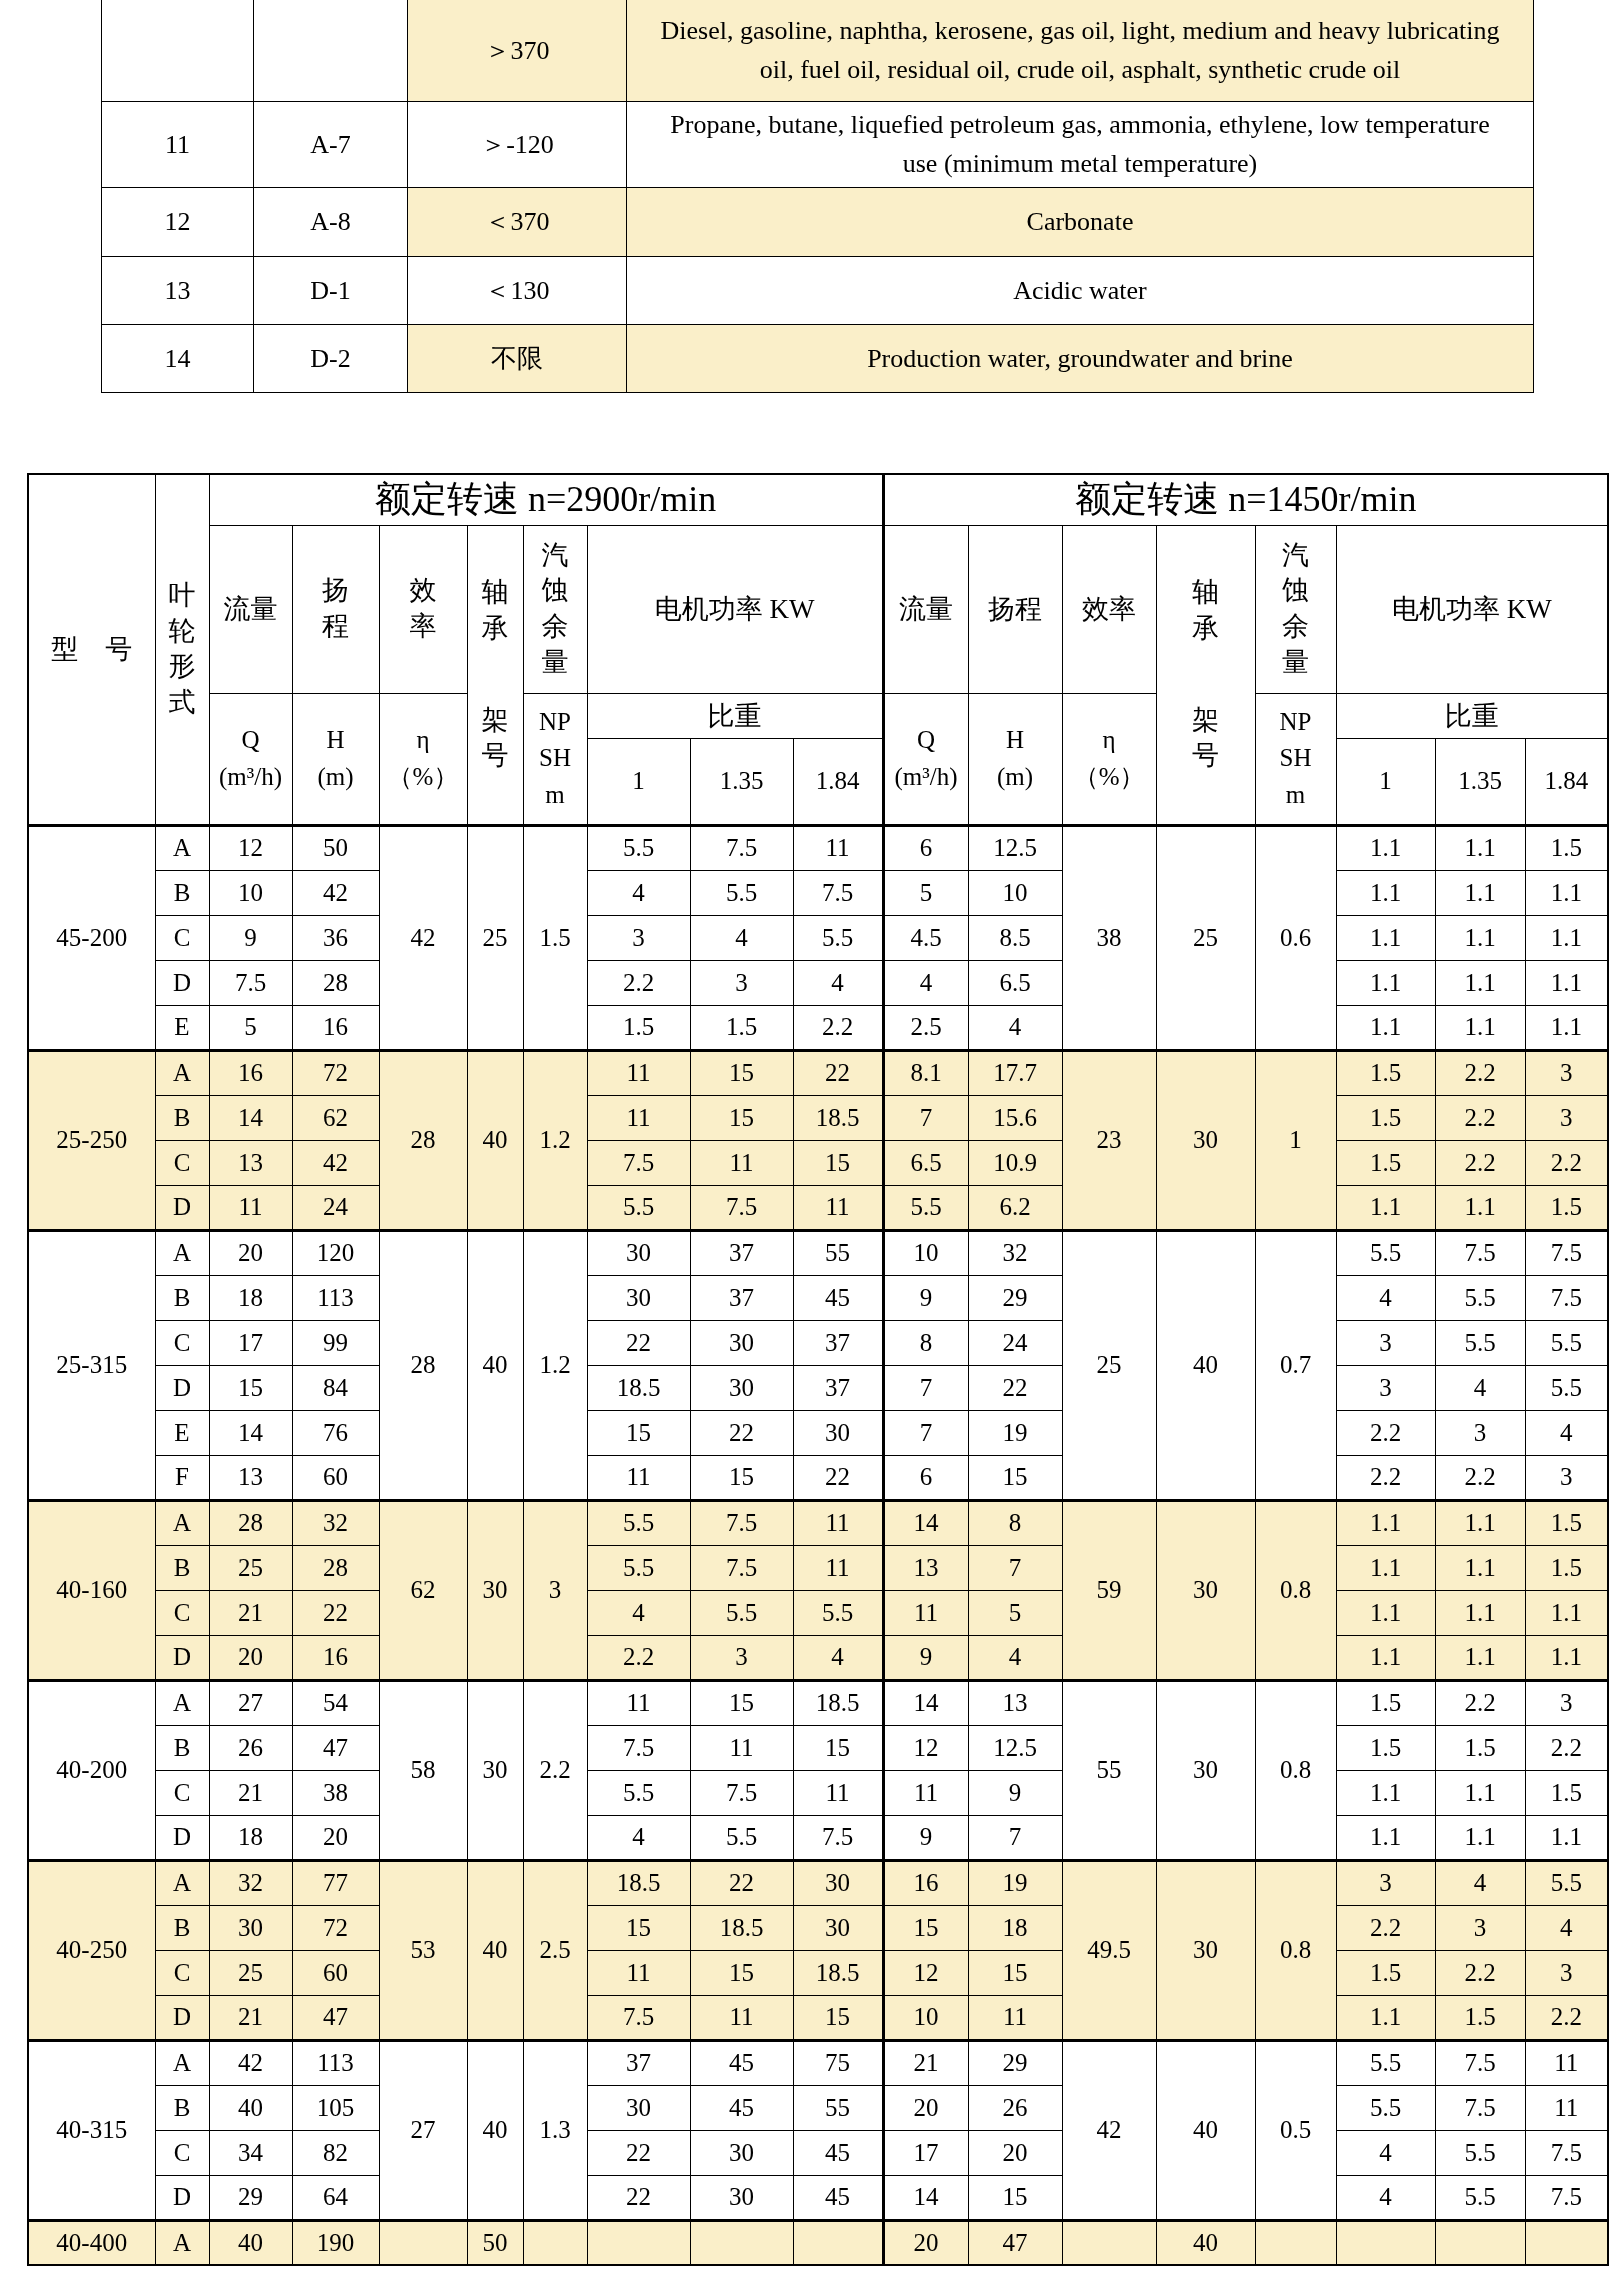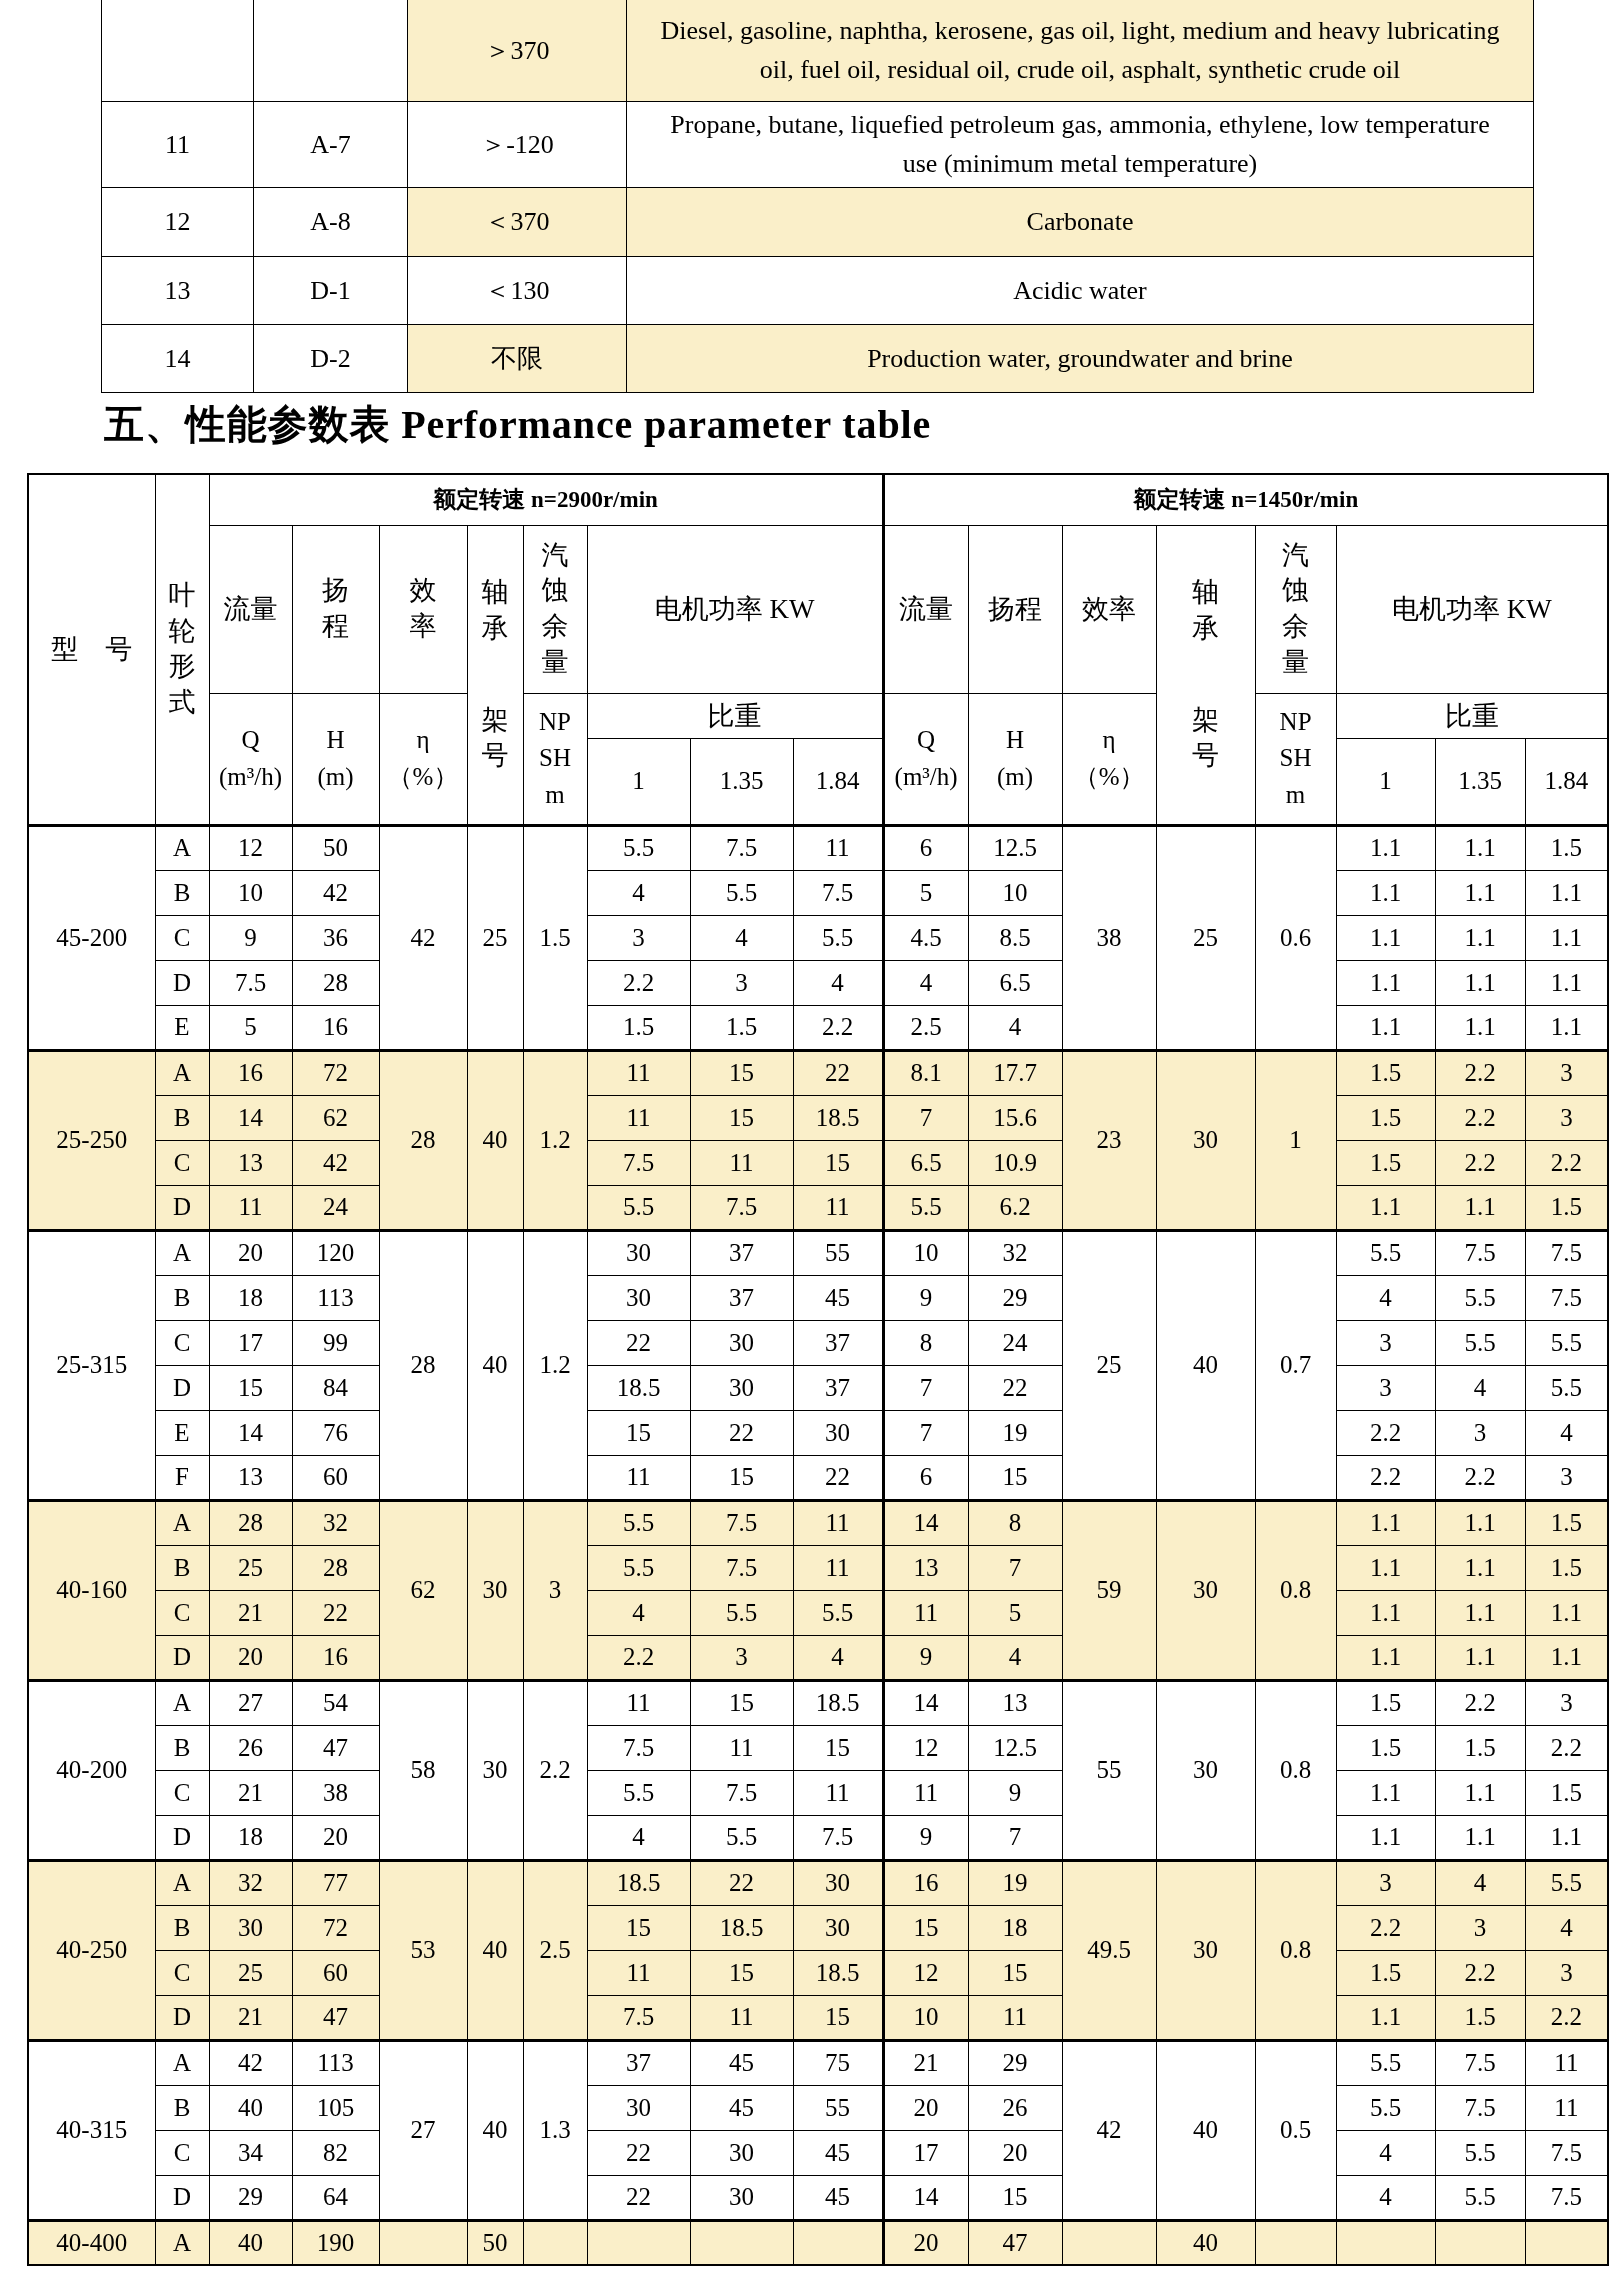--- a/index.html
+++ b/index.html
@@ -53,21 +53,21 @@
     left: 27px; top: 473px;
     width: 1581px;
     border: 2.7px solid #000;
   }
   .perftable td { font-size: 25px; }
   .perftable .h1 { height: 51px; }
   .perftable .h2 { height: 168px; }
   .perftable .h3 { height: 45px; }
   .perftable .h4 { height: 87px; }
   .perftable tbody tr { height: 45px; }
-  .perftable .banner { font-weight: bold; font-size: 23px; }
+  .perftable .banner { font-weight: normal; font-size: 36px; }
   .perftable .hc { font-size: 27px; }
   .v { white-space: pre-line; line-height: 1.32; }
   .sub { font-size: 24px; white-space: pre-line; line-height: 1.45; }
   .bearing .v + .v { margin-top: 56px; }
   .gdiv { border-left: 3.6px solid #000; }
   .gtop td { border-top: 3.6px solid #000; }
   tr.shaded td, td.shaded { background: #FAEFC9; }
   .model { font-size: 25px; }
 </style>
 </head>
@@ -109,21 +109,20 @@
         </tr>
         <tr>
           <td>14</td>
           <td>D-2</td>
           <td class="beige">不限</td>
           <td class="beige desc">Production water, groundwater and brine</td>
         </tr>
       </tbody>
   </table>
 
-  <div class="title">五、性能参数表 Performance parameter table</div>
 
   <table class="perftable">
     <colgroup>
       <col style="width:127px">
         <col style="width:54px">
       <col style="width:83px">
         <col style="width:87px">
         <col style="width:88px">
         <col style="width:56px">
         <col style="width:64px">

